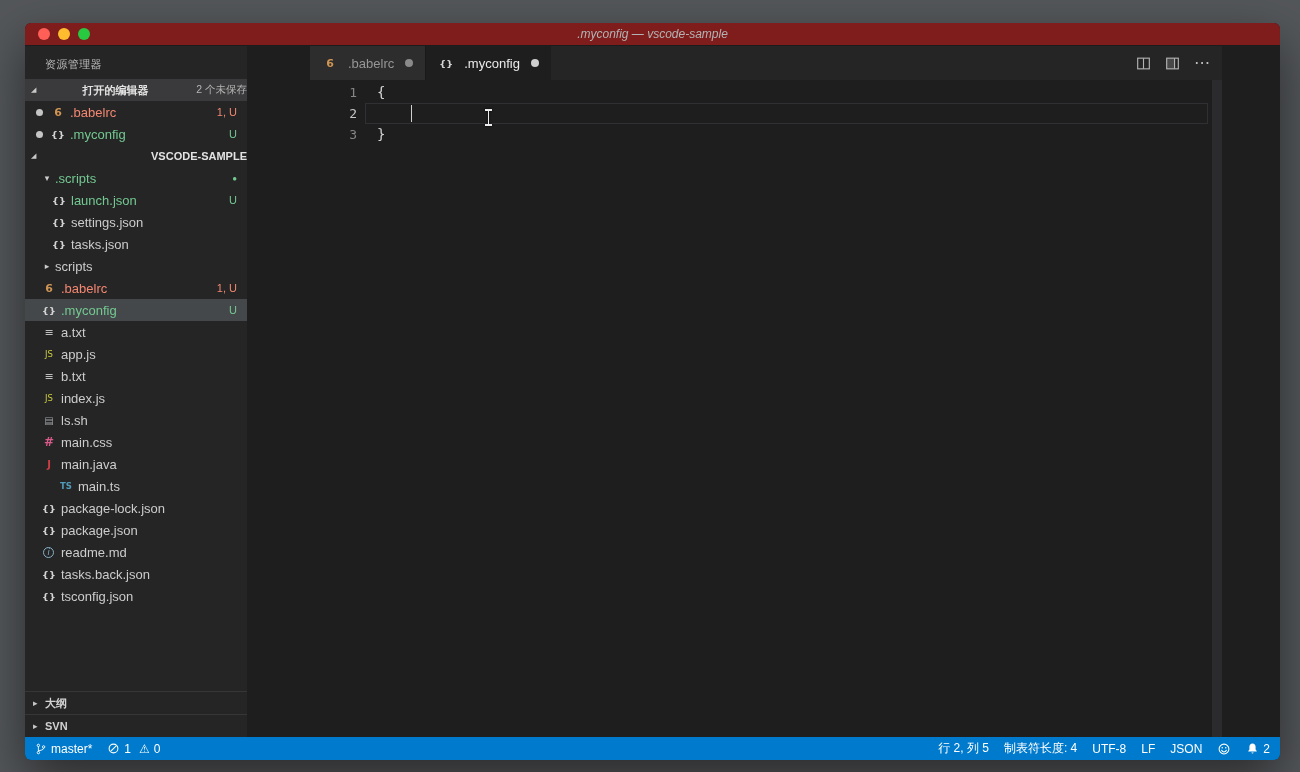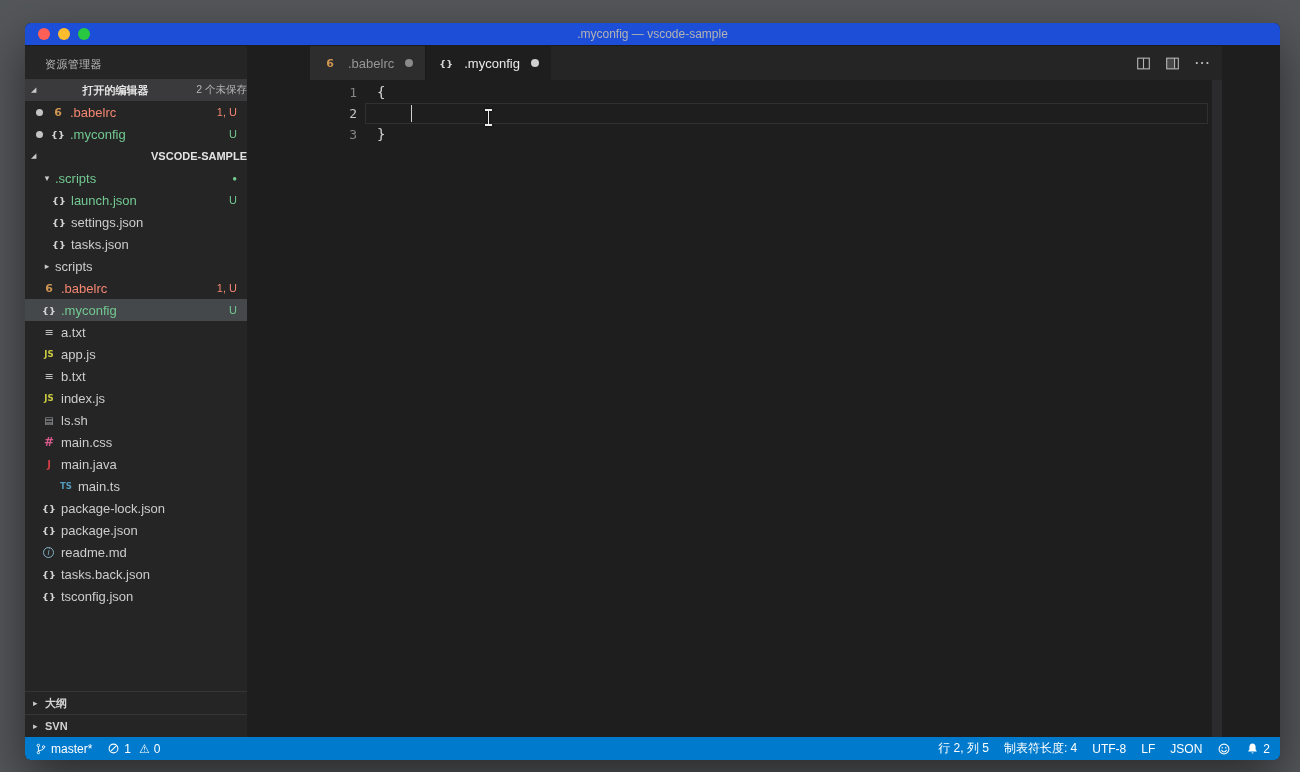--- a/index.html
+++ b/index.html
@@ -4,21 +4,21 @@
 <style>
   html,body{margin:0;padding:0;}
   body{width:1300px;height:772px;background:#54575a;position:relative;overflow:hidden;
        font-family:"Liberation Sans","DejaVu Sans",sans-serif;-webkit-font-smoothing:antialiased;}
 
   .window{position:absolute;left:25px;top:23px;width:1255px;height:737px;background:#1e1e1e;
           border-radius:6px;overflow:hidden;display:flex;flex-direction:column;
           box-shadow:0 20px 50px rgba(0,0,0,.5);}
 
   
-  .titlebar{flex:0 0 22px;background:#1d4ed8;position:relative;border-bottom:1px solid #1c1c1c;}
+  .titlebar{flex:0 0 22px;background:#7f1d1d;position:relative;border-bottom:1px solid #1c1c1c;font-style:italic;}
   .lights{position:absolute;left:13px;top:5px;display:flex;gap:8px;}
   .light{width:12px;height:12px;border-radius:50%;display:inline-block;}
   .light.red{background:#ff5f57;}
   .light.yellow{background:#febc2e;}
   .light.green{background:#28c840;}
   .title{position:absolute;left:0;right:0;top:0;height:22px;line-height:22px;text-align:center;
          color:#b3b3b3;font-size:12px;}
 
   
   .main{flex:1;display:flex;min-height:0;}
@@ -48,21 +48,21 @@
                 font-size:11px;font-weight:700;color:#d2d2d2;border-top:1px solid rgba(255,255,255,.08);
                 cursor:pointer;}
   .p-twisty{font-size:9px;color:#c8c8c8;width:12px;flex:0 0 12px;}
 
   
   .ficon{flex:0 0 16px;width:16px;height:16px;display:inline-flex;align-items:center;
          justify-content:center;margin-right:4px;font-family:"DejaVu Sans","Liberation Sans",sans-serif;}
   .fi-babel{color:#cf9553;font-weight:700;font-size:11px;}
   .fi-json{color:#d7d7d7;font-weight:700;font-size:9.5px;letter-spacing:.3px;}
   .fi-text{color:#bfbfbf;font-size:11px;}
-  .fi-js{color:#cbcb41;font-weight:700;font-size:8.5px;}
+  .fi-js{color:#cbcb41;font-weight:400;font-size:8.5px;}
   .fi-ts{color:#519aba;font-weight:700;font-size:8.5px;}
   .fi-shell{color:#9da0a2;font-size:10px;}
   .fi-css{color:#da5b8b;font-weight:700;font-size:12px;}
   .fi-java{color:#cc3e44;font-weight:700;font-size:10px;}
   .fi-md{flex:0 0 11px;width:11px;height:11px;border:1px solid #86b3c7;border-radius:50%;
          color:#86b3c7;font-size:8px;font-style:italic;margin:0 7px 0 2px;box-sizing:border-box;}
 
   
   .editor-group{flex:1;min-width:0;display:flex;flex-direction:column;background:#1e1e1e;position:relative;}
   .tabbar{flex:0 0 34px;background:#252526;display:flex;align-items:stretch;}

